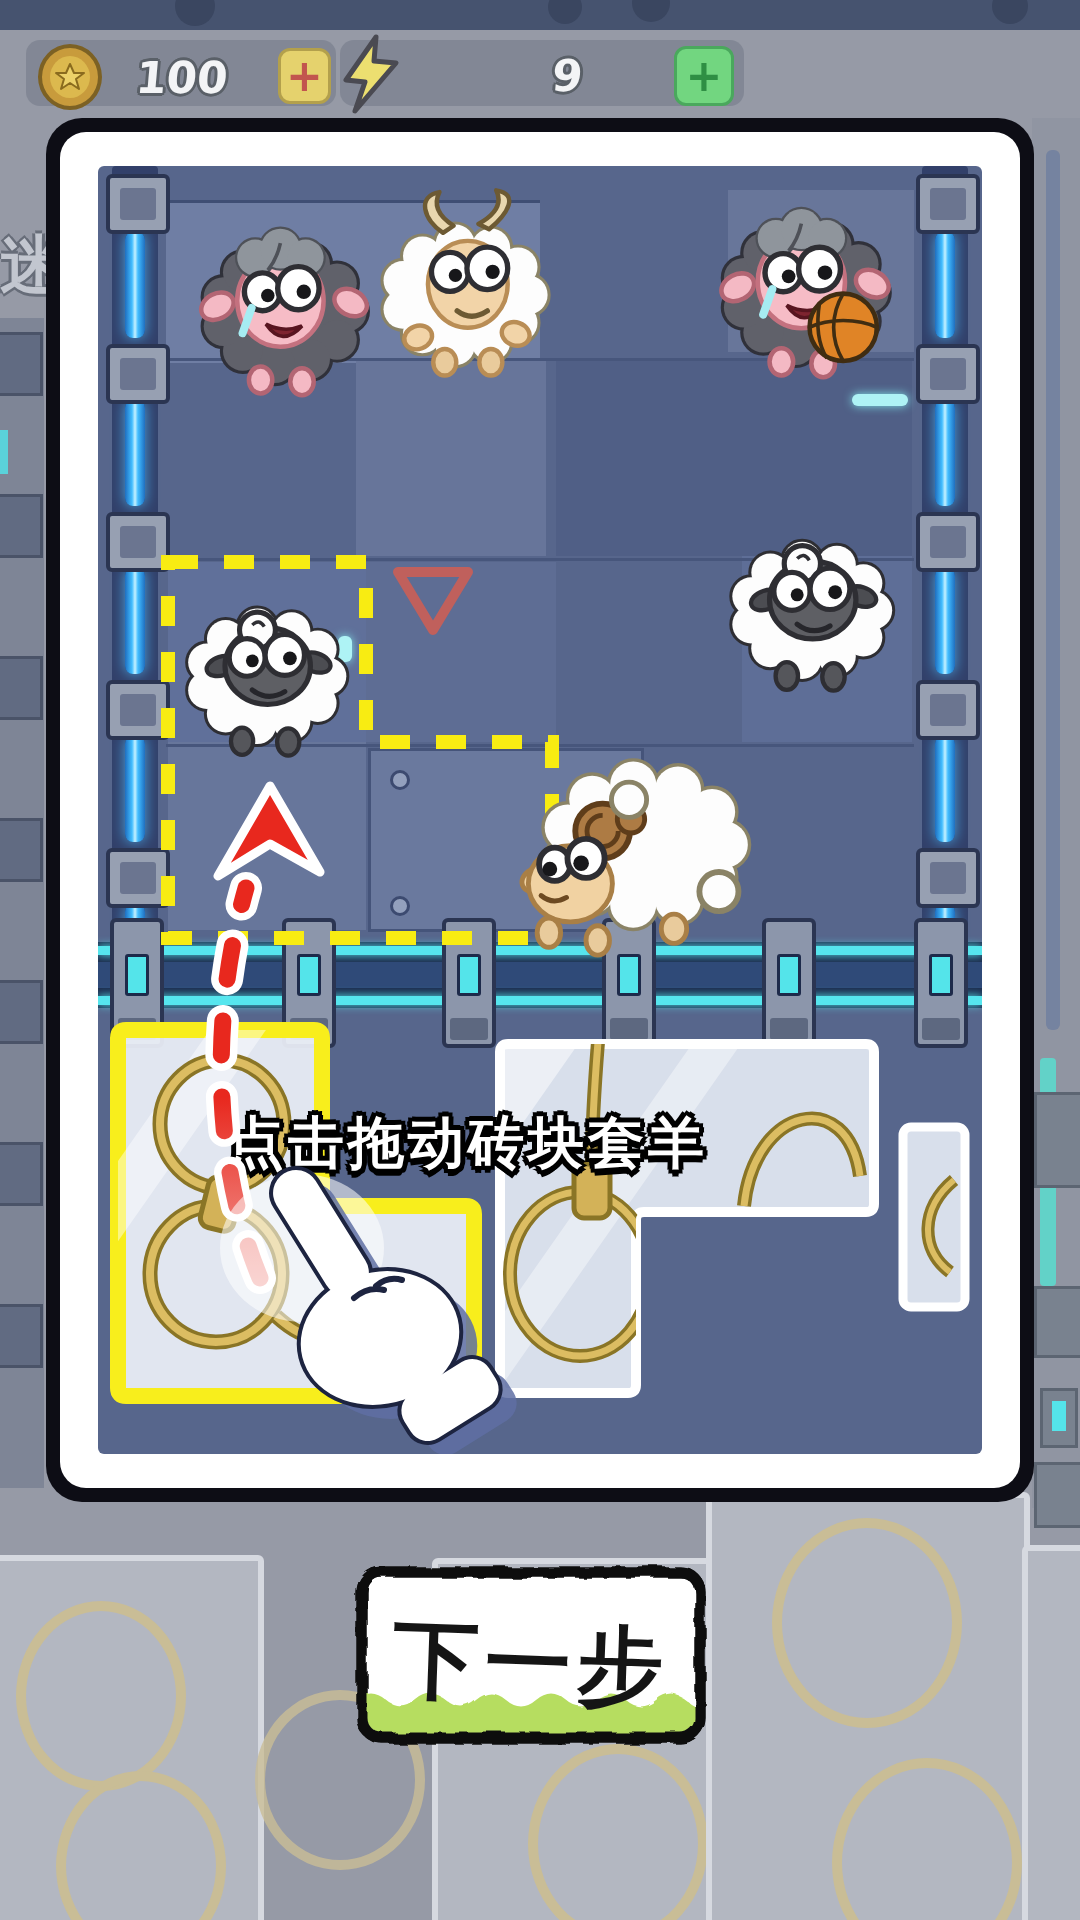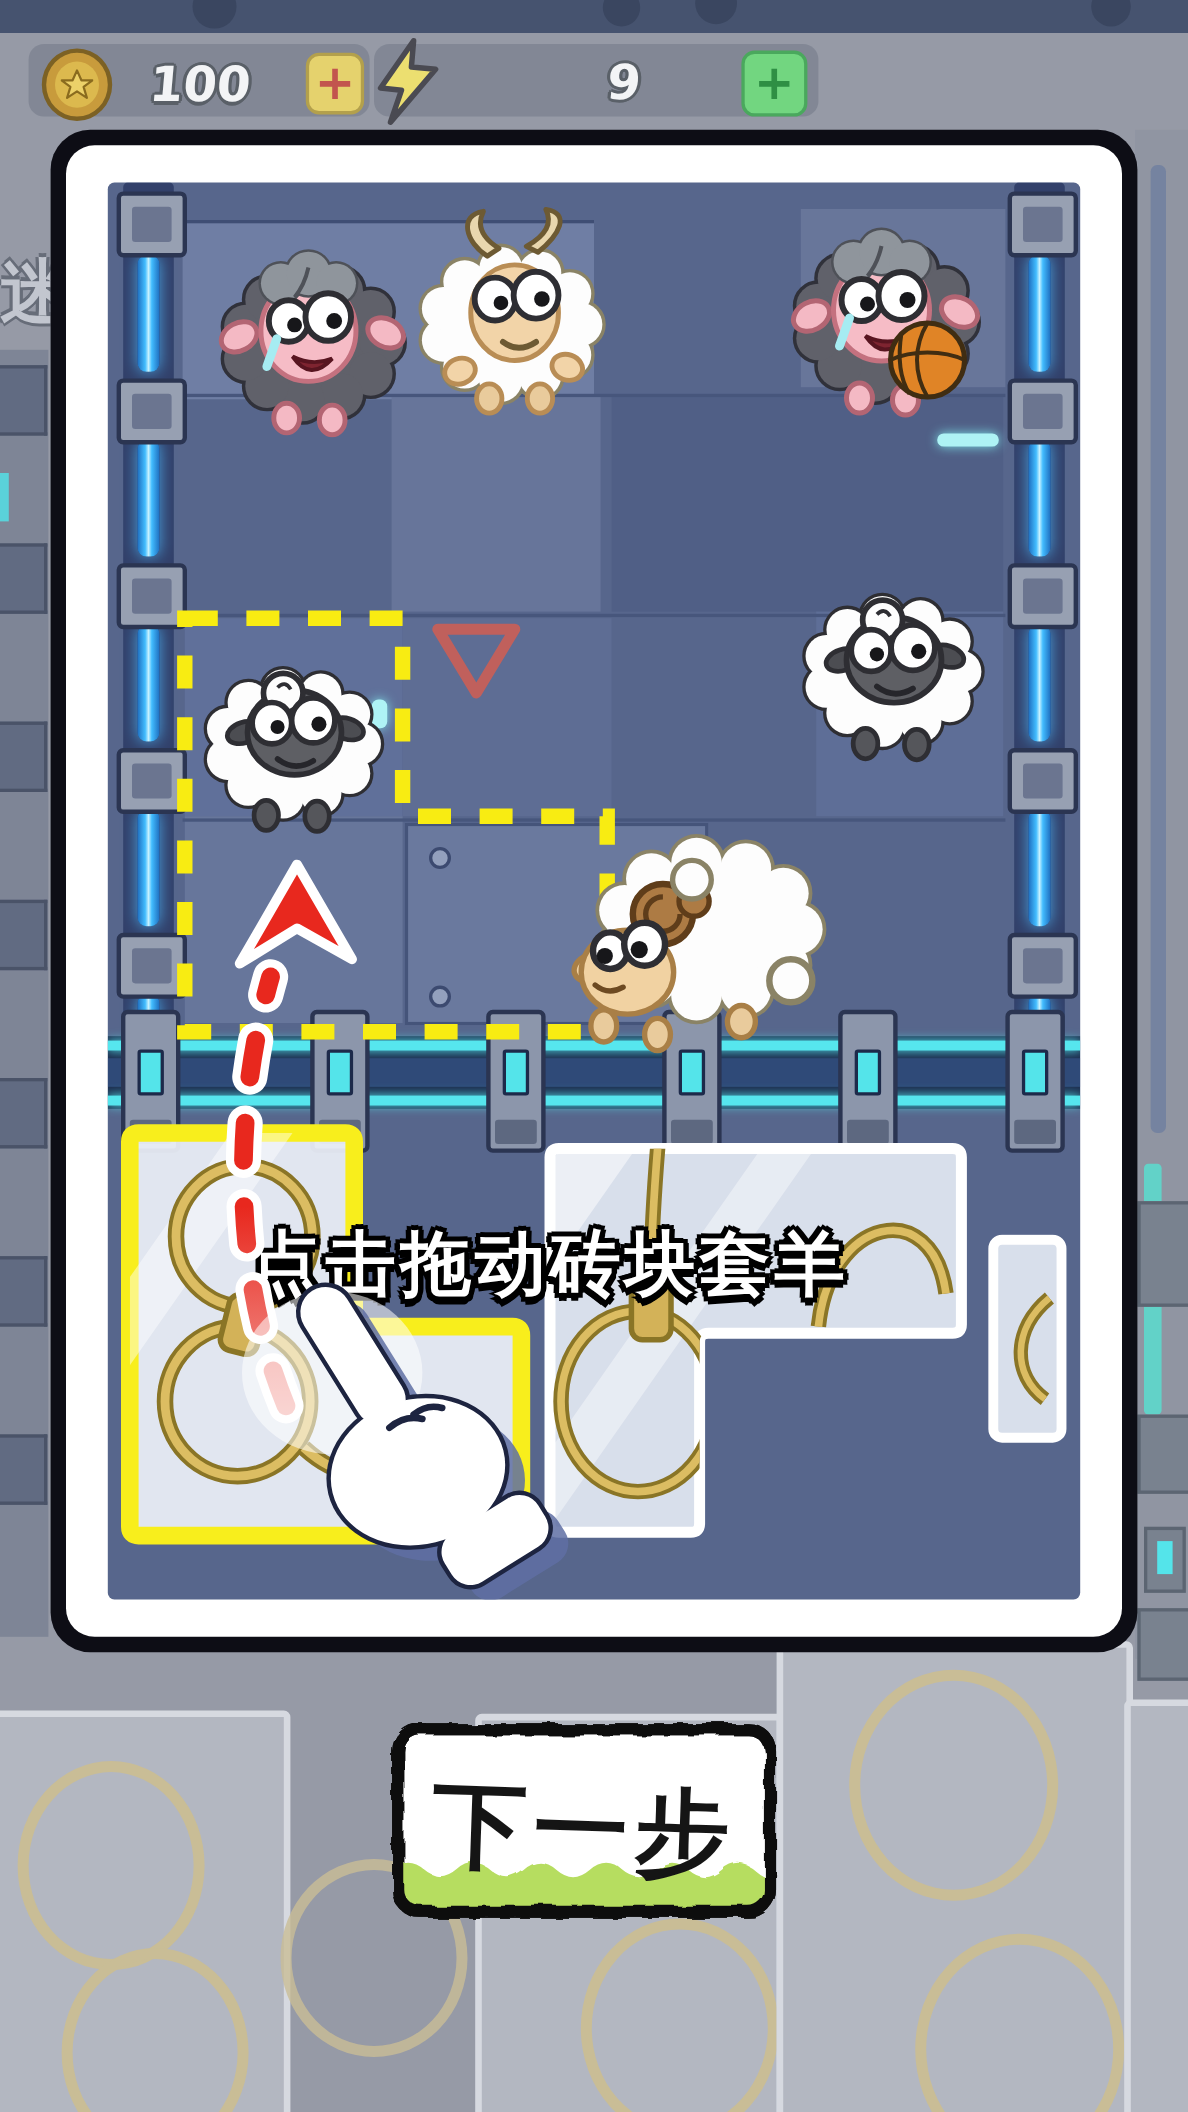--- a/index.html
+++ b/index.html
@@ -54,21 +54,21 @@
   .clamp-v{position:absolute;width:56px;height:52px;background:#97a0b2;border:4px solid #2b3552;border-radius:6px;}
   .clamp-v i{position:absolute;left:10px;top:10px;right:10px;bottom:10px;background:#6b7590;display:block;border-radius:3px;}
   .rail-h{position:absolute;left:0;width:884px;height:66px;background:#1d2c4e;}
   .rail-line{position:absolute;left:0;width:884px;height:9px;background:#56e6ee;box-shadow:0 0 10px #56e6ee;}
   .rail-mid{position:absolute;left:0;width:884px;height:26px;background:#2f4a78;}
   .clamp-h{position:absolute;width:46px;background:#8c96ab;border:4px solid #2b3552;border-radius:6px;}
   .clamp-h .slot{position:absolute;left:50%;transform:translateX(-50%);top:32px;width:18px;height:36px;background:#54e4ea;border:3px solid #1d2a4a;border-radius:3px;}
   .clamp-h .foot{position:absolute;left:4px;right:4px;bottom:4px;height:22px;background:#5d6880;border-radius:3px;}
 
   
-  .hint{color:#ffffff;font-weight:bold;font-size:64px;letter-spacing:4px;white-space:nowrap;
+  .hint{color:#ffffff;font-weight:bold;font-size:56px;letter-spacing:4px;white-space:nowrap;
     text-shadow:-5px 0 #000,5px 0 #000,0 -5px #000,0 5px #000,
                 -4px -4px #000,4px 4px #000,-4px 4px #000,4px -4px #000,0 7px #000;font-family:Liberation Mono, monospace;}
 
   
   .next-label{color:#151515;font-weight:bold;font-size:86px;letter-spacing:6px;transform:rotate(2deg);white-space:nowrap;}
 
   svg{display:block;}
 </style>
 </head>
 <body>

